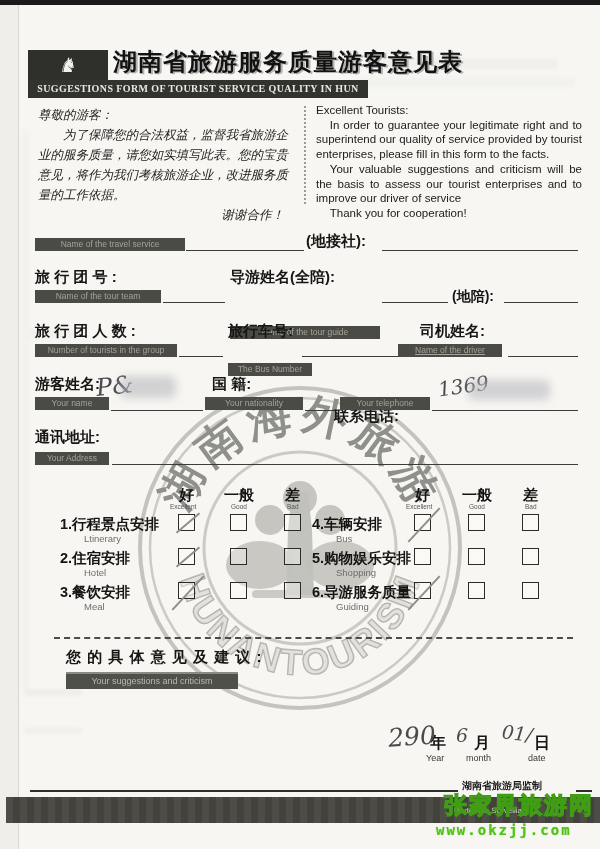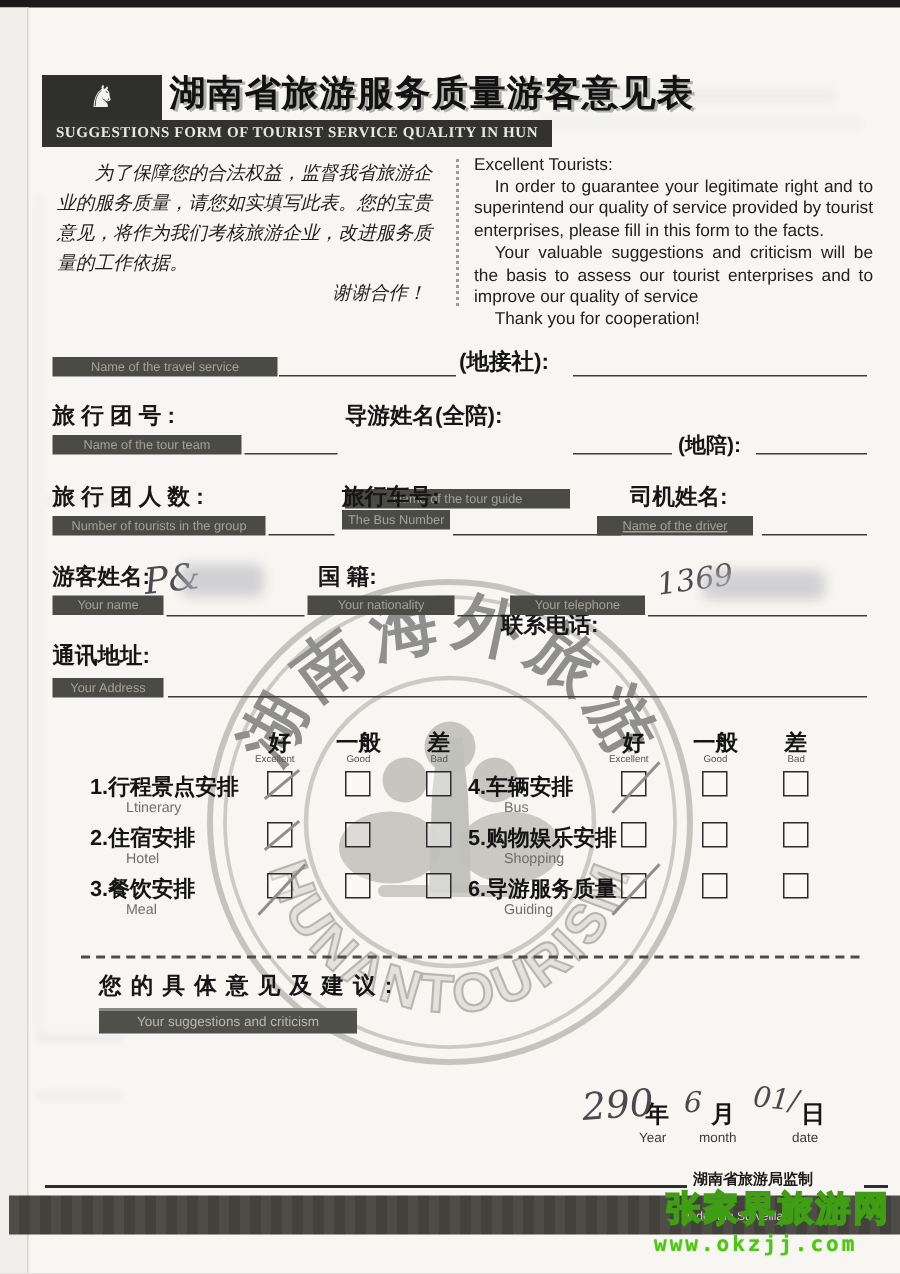--- a/index.html
+++ b/index.html
@@ -101,28 +101,29 @@
     </text>
   </svg>
 
   <div class="logo-block">
     <span class="horse">♞</span>
   </div>
   <div class="title">湖南省旅游服务质量游客意见表</div>
   <div class="subbar">SUGGESTIONS FORM OF TOURIST SERVICE QUALITY IN HUN</div>
 
   <div class="intro-cn">
+    <div>尊敬的游客：</div>
     <div class="body">为了保障您的合法权益，监督我省旅游企业的服务质量，请您如实填写此表。您的宝贵意见，将作为我们考核旅游企业，改进服务质量的工作依据。</div>
     <div class="closing">谢谢合作！</div>
   </div>
   <div class="intro-divider"></div>
   <div class="intro-en">
     <div>Excellent Tourists:</div>
     <div class="ind">In order to guarantee your legitimate right and to superintend our quality of service provided by tourist enterprises, please fill in this form to the facts.</div>
-    <div class="ind">Your valuable suggestions and criticism will be the basis to assess our tourist enterprises and to improve our quality of service</div>
+    <div class="ind">Your valuable suggestions and criticism will be the basis to assess our tourist enterprises and to improve our driver of service</div>
     <div class="ind">Thank you for cooperation!</div>
   </div>
 
   <div class="fsub" style="left:35px;top:238px;width:150px;">Name of the travel service</div>
   <div class="wline" style="left:186px;top:250px;width:118px;"></div>
   <div class="flabel" style="left:306px;top:232px;">(地接社):</div>
   <div class="wline" style="left:382px;top:250px;width:196px;"></div>
 
   <div class="flabel" style="left:35px;top:268px;">旅 行 团 号 :</div>
   <div class="fsub" style="left:35px;top:290px;width:126px;">Name of the tour team</div>
@@ -130,21 +131,21 @@
   <div class="flabel" style="left:230px;top:268px;">导游姓名(全陪):</div>
   <div class="fsub" style="left:230px;top:290px;width:150px;margin-top:36px;">Name of the tour guide</div>
   <div class="wline" style="left:382px;top:302px;width:66px;"></div>
   <div class="flabel" style="left:452px;top:288px;font-size:14px;">(地陪):</div>
   <div class="wline" style="left:504px;top:302px;width:74px;"></div>
 
   <div class="flabel" style="left:35px;top:322px;">旅 行 团 人 数 :</div>
   <div class="fsub" style="left:35px;top:344px;width:142px;">Number of tourists in the group</div>
   <div class="wline" style="left:179px;top:356px;width:44px;"></div>
   <div class="flabel" style="left:228px;top:322px;">旅行车号:</div>
-  <div class="fsub" style="left:228px;top:340px;width:72px;">The Bus Number</div>
+  <div class="fsub" style="left:228px;top:363px;width:84px;">The Bus Number</div>
   <div class="wline" style="left:302px;top:356px;width:112px;"></div>
   <div class="flabel" style="left:420px;top:322px;">司机姓名:</div>
   <div class="fsub" style="left:398px;top:344px;width:104px;text-decoration:underline;">Name of the driver</div>
   <div class="wline" style="left:508px;top:356px;width:70px;"></div>
 
   <div class="flabel" style="left:35px;top:375px;">游客姓名:</div>
   <div class="fsub" style="left:35px;top:397px;width:74px;">Your name</div>
   <div class="wline" style="left:111px;top:410px;width:92px;"></div>
   <div class="hand" style="left:96px;top:372px;font-size:24px;transform:rotate(-6deg);">P&amp;</div>
   <div class="smudge" style="left:120px;top:376px;width:56px;height:22px;"></div>

